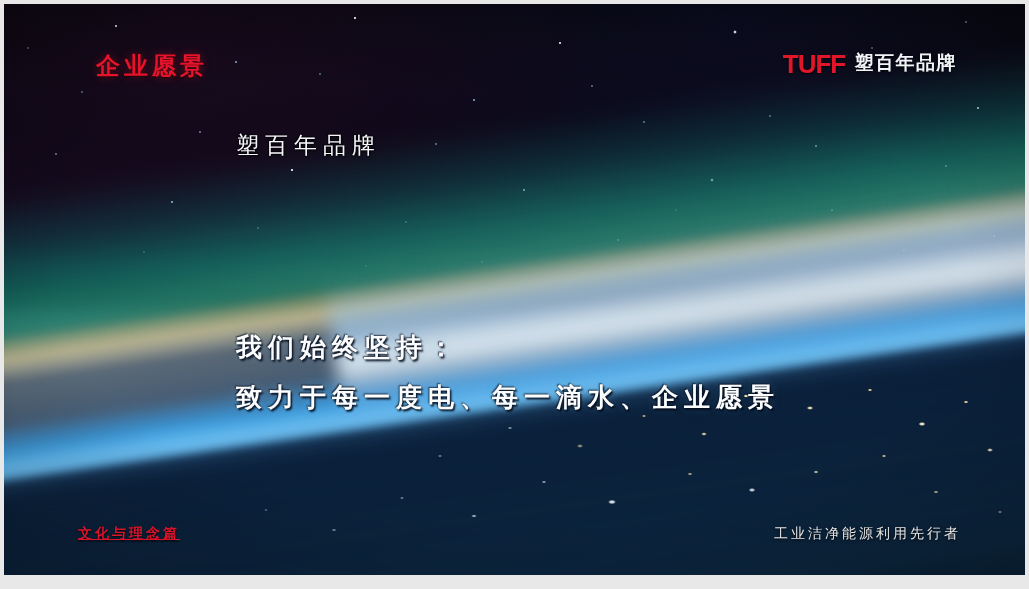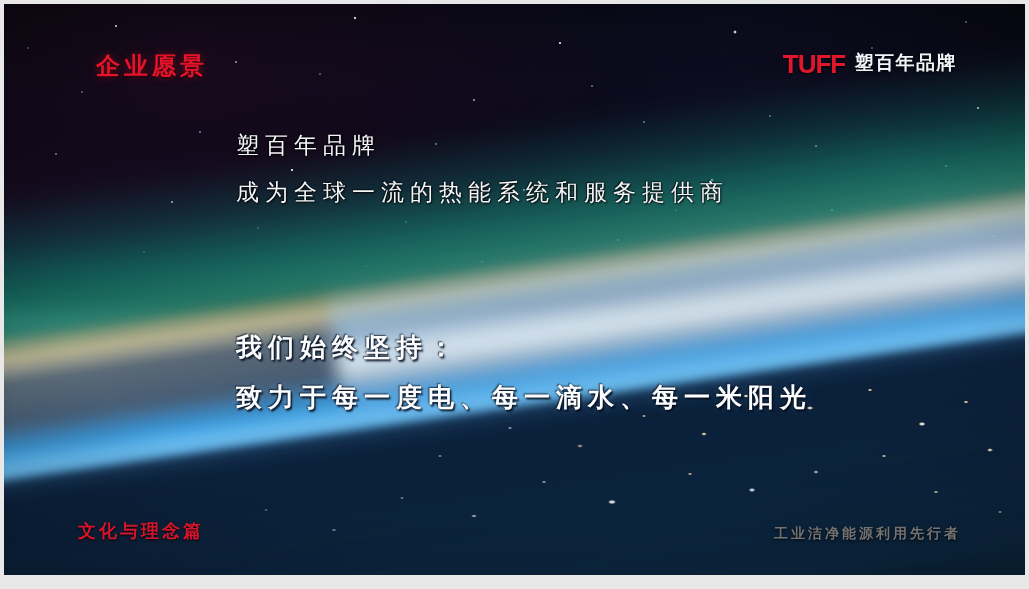--- a/index.html
+++ b/index.html
@@ -269,31 +269,32 @@
     text-shadow:
       0 0 1px rgba(4,16,32,0.95),
       1.5px 1.5px 2px rgba(2,10,24,0.9),
       -1px -1px 1.5px rgba(2,10,24,0.65),
       0 0 10px rgba(120,180,230,0.25);
   }
 
   
   #footer-left {
     position:absolute; left:74px; bottom:32px;
-    font-size:18px; font-weight:bold;
+    font-size:14px; font-weight:bold;
     letter-spacing:3px;
     color:#d8142b;
     text-shadow:0 1px 2px rgba(0,0,0,0.85);
     white-space:nowrap;
+    text-decoration:underline;
   }
   #footer-right {
     position:absolute; right:64px; bottom:32px;
-    font-size:14px; font-weight:bold;
+    font-size:14px; font-weight:normal;
     letter-spacing:3px;
-    color:#737373;
+    color:#e5e5e5;
     text-shadow:0 1px 3px rgba(0,0,0,0.9);
     white-space:nowrap;
   }
 </style>
 </head>
 <body>
 
 <div id="slide-frame">
 
   <div class="bg-layer" id="bg-space"></div>
@@ -318,26 +319,25 @@
 
     <div id="page-title">企业愿景</div>
 
     <div id="brand-logo">
       <span id="brand-mark">TUFF</span>
       <span id="brand-name">塑百年品牌</span>
     </div>
 
     <div id="vision-block">
       <div class="vision-line">塑百年品牌</div>
-      <div class="vision-line">成为全球一流的热能系统和服务提供商</div>
     </div>
 
     <div id="commitment-block">
       <div class="commitment-line">我们始终坚持：</div>
-      <div class="commitment-line">致力于每一度电、每一滴水、每一米阳光</div>
+      <div class="commitment-line">致力于每一度电、每一滴水、企业愿景</div>
     </div>
 
     <div id="footer-left">文化与理念篇</div>
 
     <div id="footer-right">工业洁净能源利用先行者</div>
 
   </div>
 </div>
 
 </body></html>

